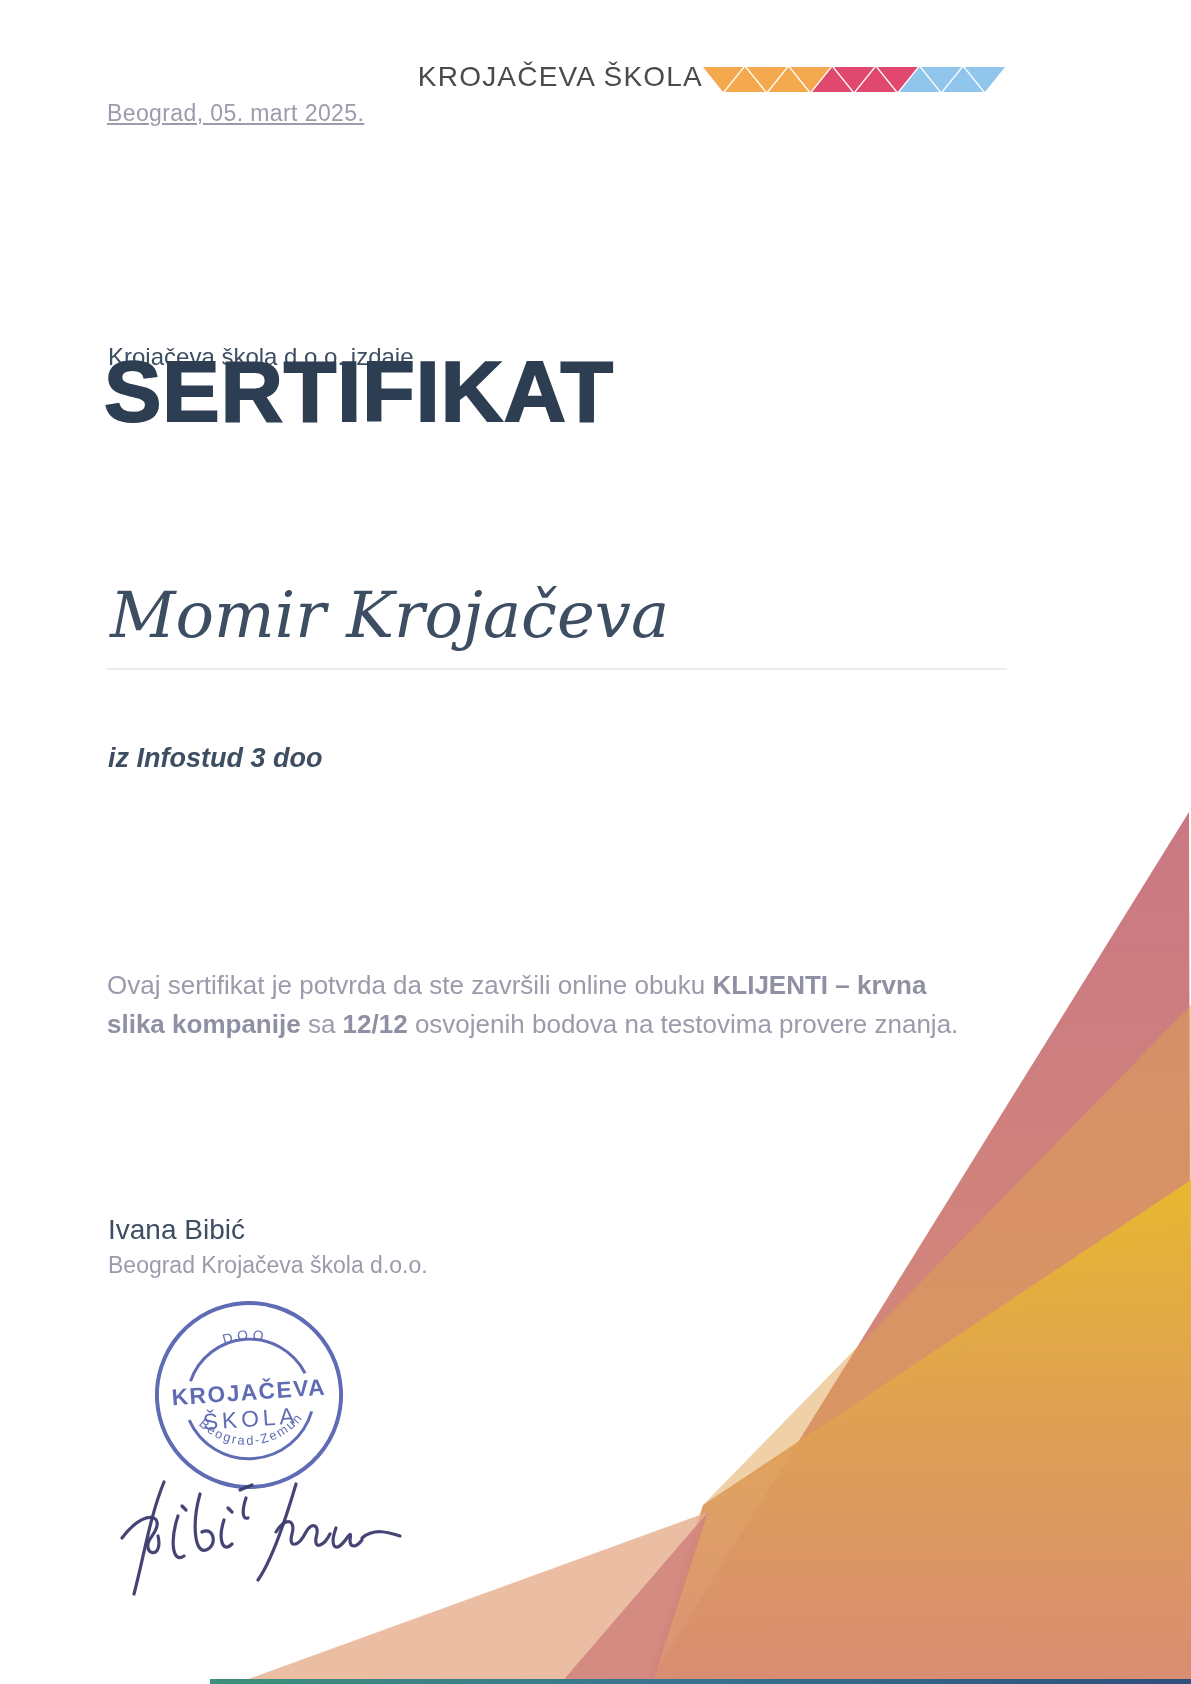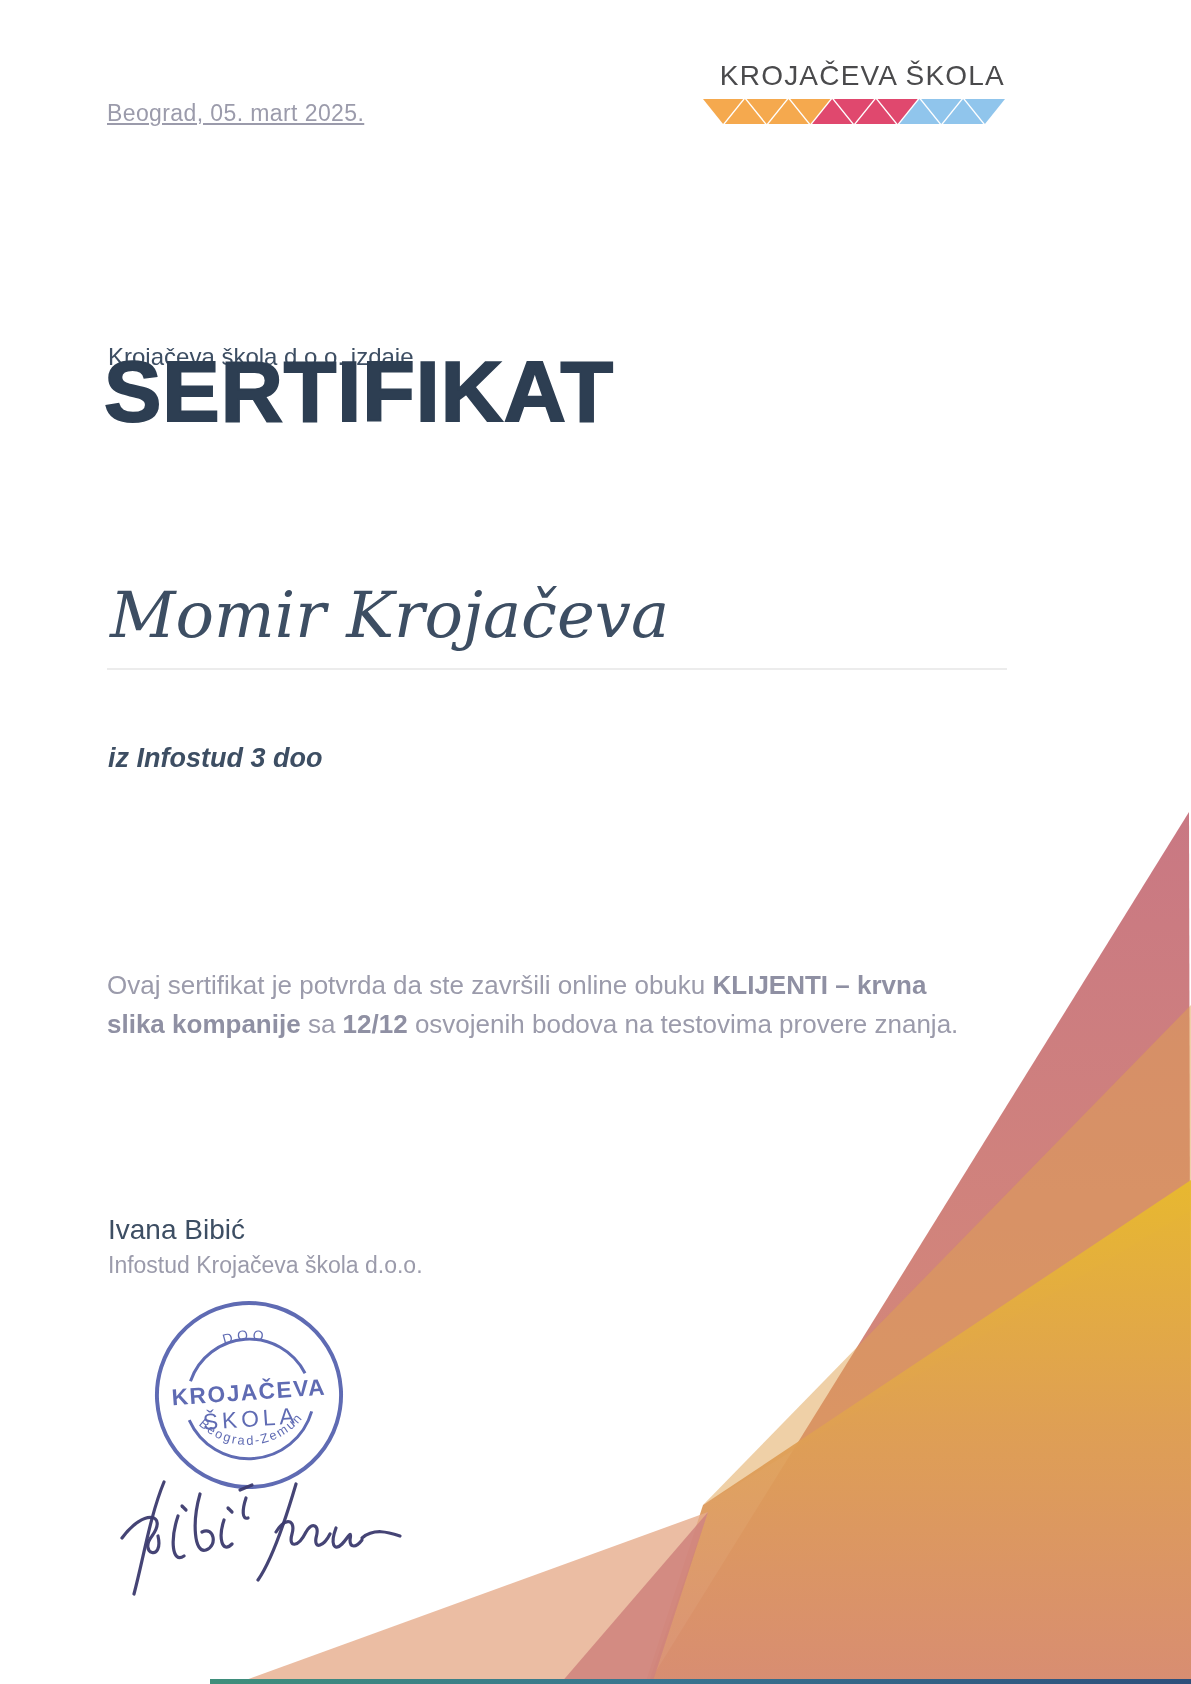--- a/index.html
+++ b/index.html
@@ -5,21 +5,21 @@
   html,body{margin:0;padding:0;background:#ffffff;}
   .page{
     position:relative;width:1191px;height:1684px;overflow:hidden;background:#fff;
     font-family:"Liberation Sans",sans-serif;
   }
   .bg-shapes{position:absolute;left:0;top:0;width:1191px;height:1684px;z-index:0;}
   .content{position:absolute;inset:0;z-index:1;}
 
   .date-line{position:absolute;left:107px;top:100px;font-size:23px;color:var(--text-muted,#9b9bab);letter-spacing:.4px;text-decoration:underline;}
 
-  .logo{position:absolute;top:60px;right:186px;display:flex;flex-direction:column;align-items:flex-end;}
+  .logo{position:absolute;top:60px;right:186px;display:flex;flex-direction:row;align-items:flex-end;}
   .logo-text{font-size:28px;letter-spacing:1.2px;color:#4a4a4c;white-space:nowrap;}
   .logo-tris{display:block;width:302px;height:26px;margin-top:7px;}
   .tri-o{fill:var(--tri-orange,#F5A94E);} .tri-p{fill:var(--tri-pink,#E0486E);} .tri-b{fill:var(--tri-blue,#90C5EC);}
 
   .issuer-line{position:absolute;left:108px;top:343px;font-size:24px;color:var(--text-dark,#3d4e63);}
   .cert-heading{
     position:absolute;left:104px;top:348px;font-size:86px;font-weight:700;line-height:1;
     color:var(--heading,#2d3e52);letter-spacing:1px;-webkit-text-stroke:2px var(--heading,#2d3e52);
   }
 
@@ -97,21 +97,21 @@
     <div class="cert-heading">SERTIFIKAT</div>
 
     <div class="recipient-name">Momir Krojačeva</div>
     <div class="name-underline"></div>
     <div class="company-line">iz Infostud 3 doo</div>
 
 
     <p class="body-par"><span>Ovaj sertifikat je potvrda da ste završili online obuku </span><b>KLIJENTI – krvna slika kompanije</b><span> sa </span><b>12/12</b><span> osvojenih bodova na testovima provere znanja.</span></p>
 
     <div class="sig-name">Ivana Bibić</div>
-    <div class="sig-role">Infostud Krojačeva škola d.o.o.</div>
+    <div class="sig-role">Beograd Krojačeva škola d.o.o.</div>
 
     <svg class="stamp" viewBox="0 0 200 200" aria-hidden="true">
       <defs>
         <path id="stampTopArc" d="M 25 108 A 76 76 0 0 1 175 108"></path>
         <path id="stampBottomArc" d="M 31 96 A 71 71 0 0 0 169 96"></path>
       </defs>
       <circle cx="100" cy="100" r="93" fill="none" stroke="currentColor" stroke-width="4"></circle>
       <path d="M 42 82 A 63 63 0 0 1 158 82" fill="none" stroke="currentColor" stroke-width="3"></path>
       <path d="M 38 121 A 66 66 0 0 0 162 121" fill="none" stroke="currentColor" stroke-width="3"></path>
       <text font-size="14" letter-spacing="4"><textPath href="#stampTopArc" startOffset="50%" text-anchor="middle">DOO</textPath></text>

